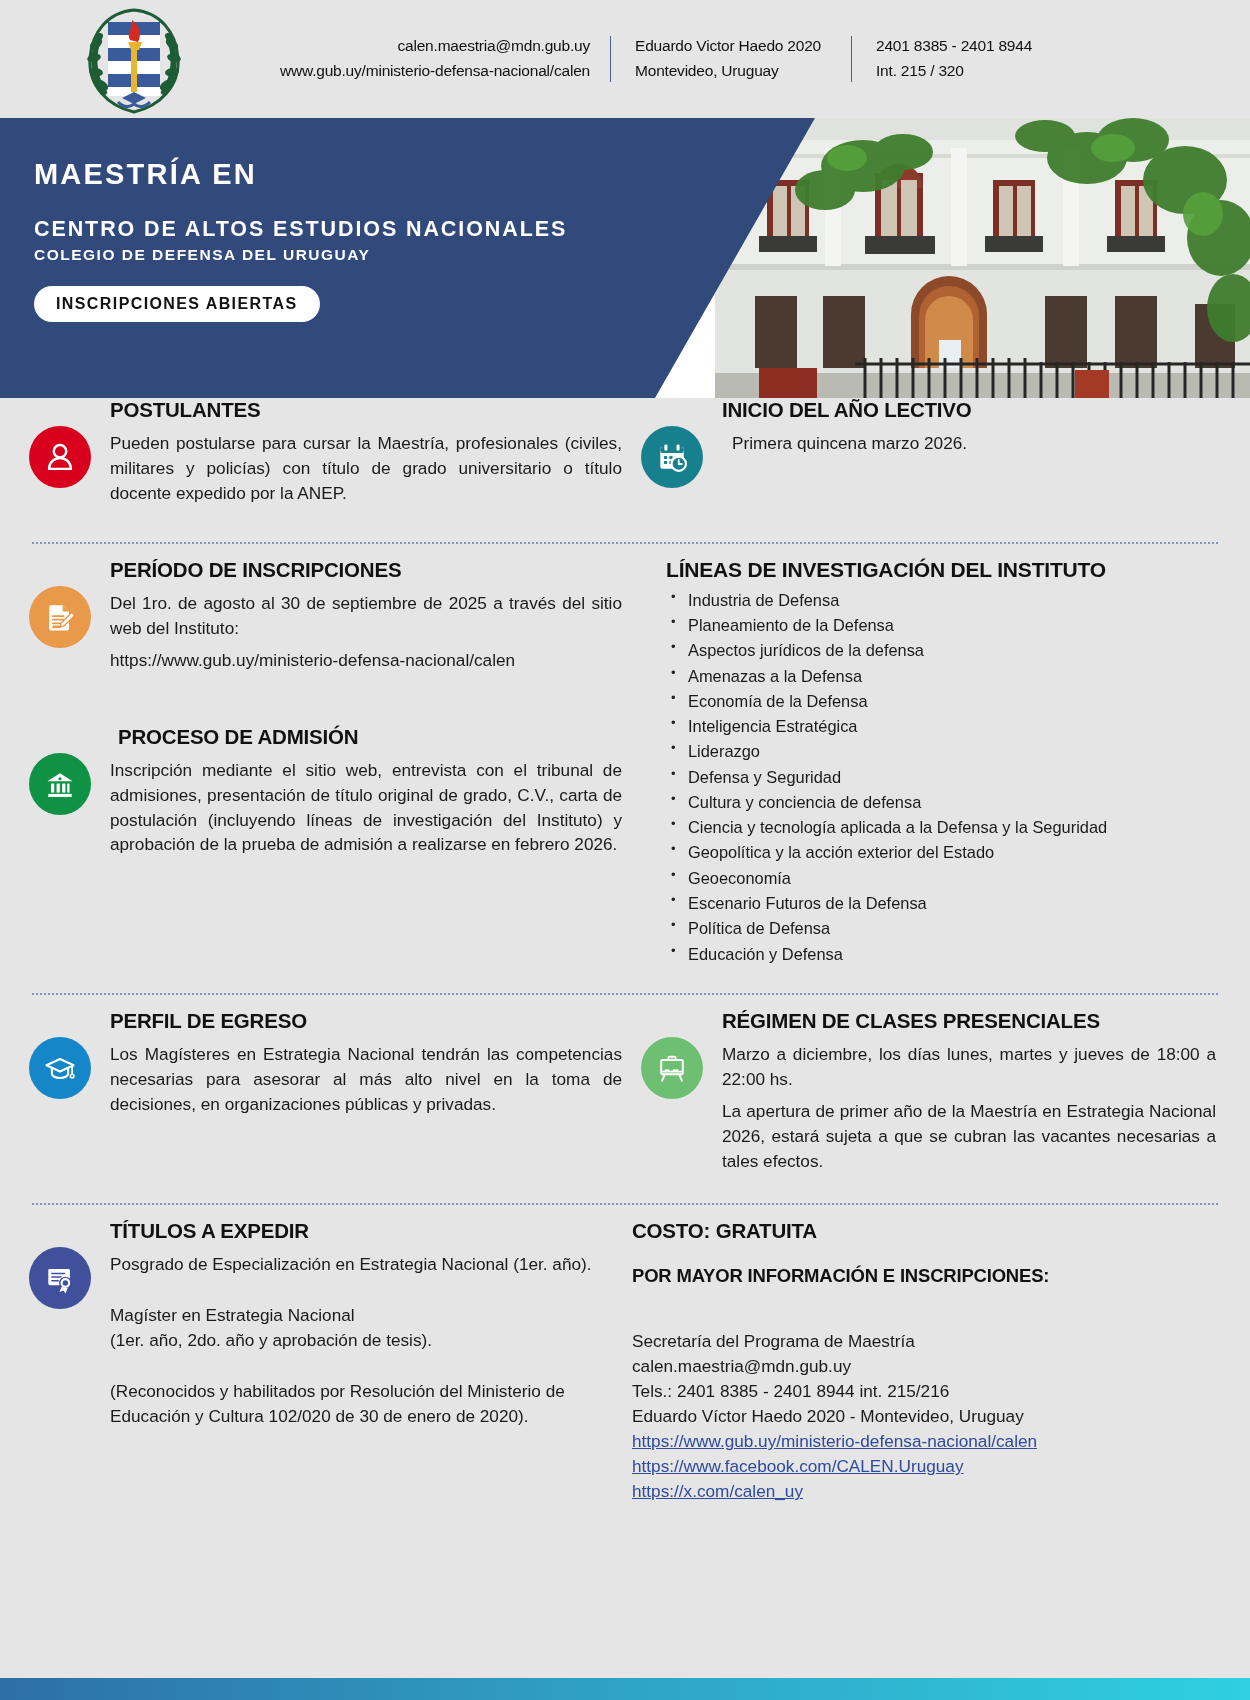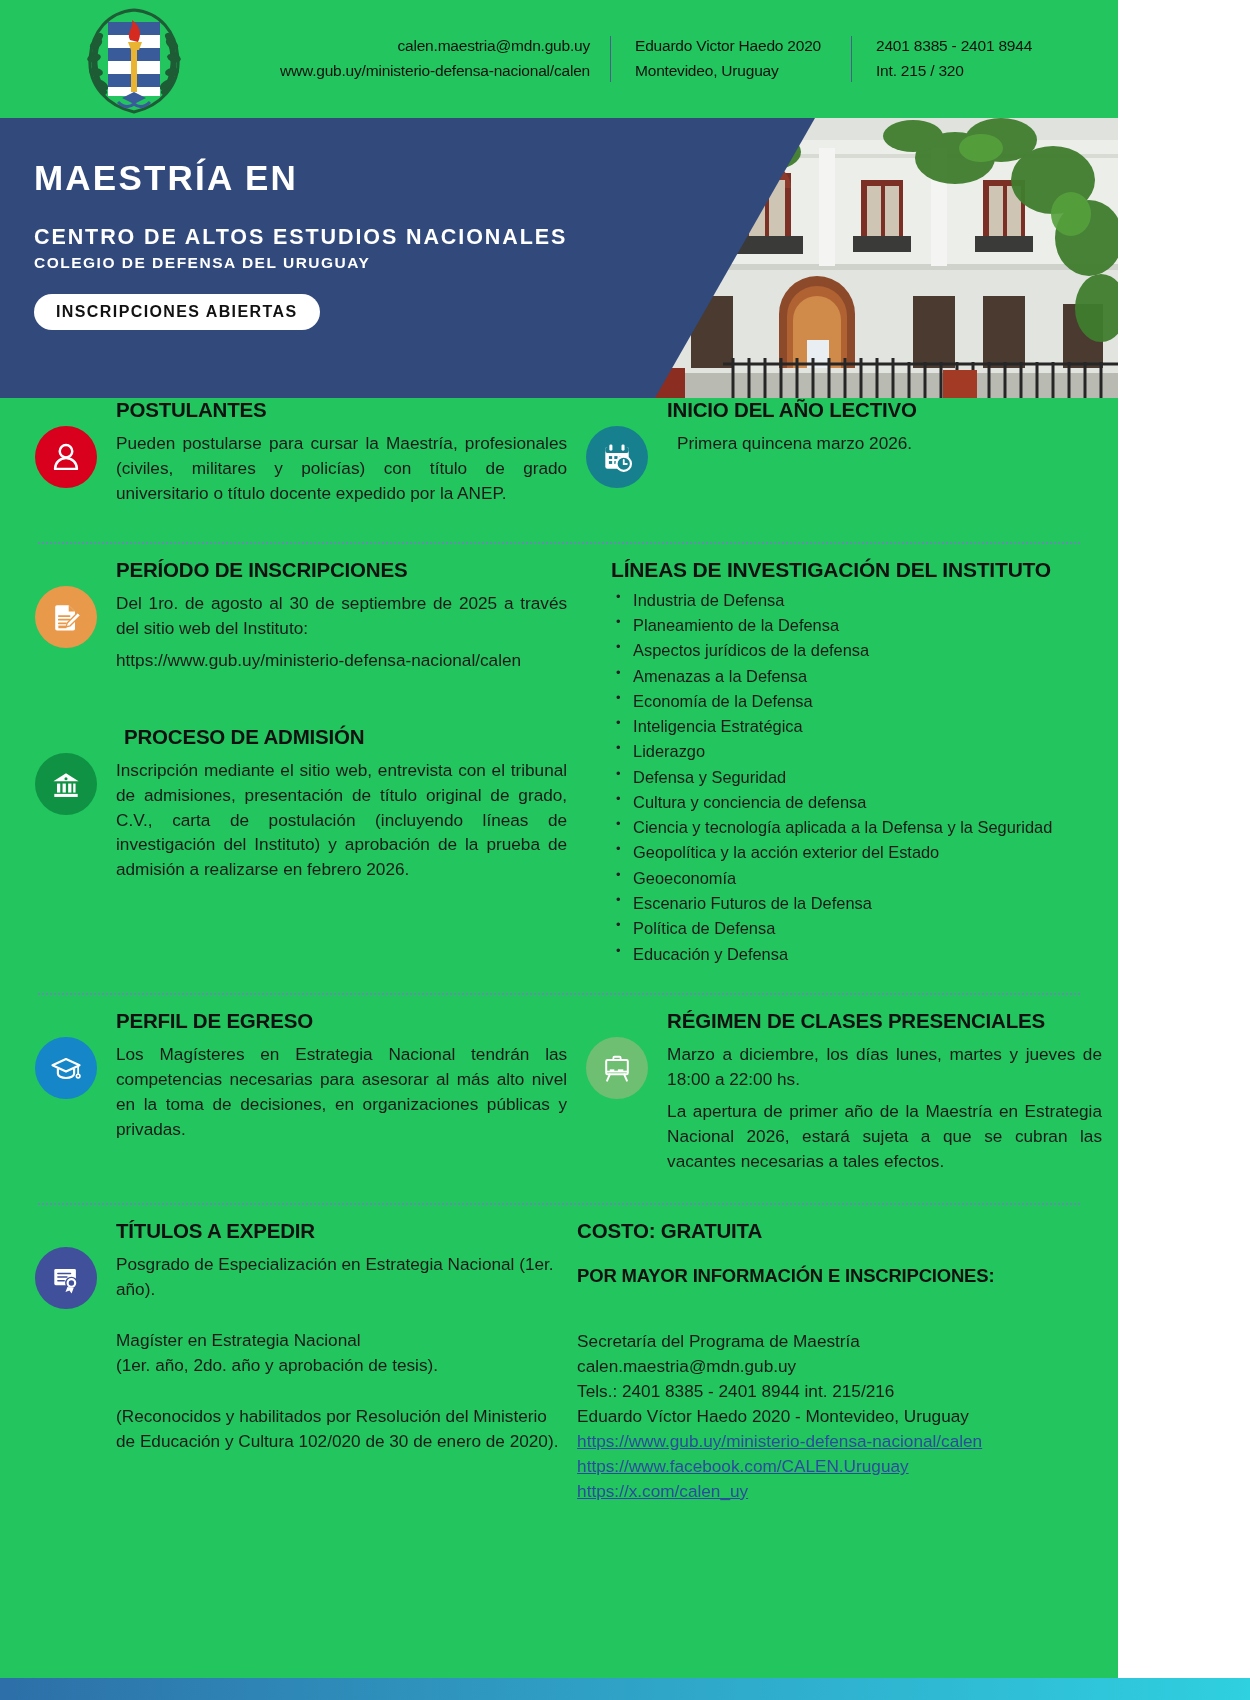--- a/index.html
+++ b/index.html
@@ -3,21 +3,21 @@
 <meta charset="utf-8">
 <style>
   * { box-sizing: border-box; margin: 0; padding: 0; }
   html, body {
     width: 1250px; height: 1700px;
     background: #ffffff;
     font-family: "Liberation Sans", sans-serif;
     color: #1a1a1a;
     overflow: hidden;
   }
-  .page { position: relative; width: 1118px; height: 1700px; background:#22c55e; }
+  .page { position: relative; width: 1250px; height: 1700px; background:#e5e5e5; }
 
   
   .header { position: relative; height: 118px; display: flex; align-items: center; }
   .crest { position: absolute; left: 78px; top: 6px; width: 112px; height: 110px; }
   .hdr-cols { position: absolute; left: 245px; top: 34px; display: flex; align-items: flex-start; }
   .hdr-col { font-size: 15.5px; line-height: 1.6; color: #111; letter-spacing: -0.2px; }
   .hdr-col.c1 { text-align: right; width: 365px; padding-right: 20px; }
   .hdr-col.c2 { width: 240px; padding-left: 24px; }
   .hdr-col.c3 { width: 210px; padding-left: 24px; }
   .hdr-div { width: 1px; background: #4a5f8a; align-self: stretch; margin: 2px 0; }
@@ -30,31 +30,31 @@
       linear-gradient(#6c8bb0 0 0) 0 0/100% 100%;
     overflow:hidden;
   }
   .banner-blue {
     position: absolute; left: 0; top: 0; width: 100%; height: 280px;
     background: #32497c;
     clip-path: polygon(0 0, 815px 0, 655px 280px, 0 280px);
     z-index: 3;
   }
   .banner-txt { position: absolute; left: 34px; top: 38px; z-index: 4; color: #fff; }
-  .b-title { font-size: 35px; font-weight: 700; letter-spacing: 2.2px; line-height: 1.25; }
+  .b-title { font-size: 29px; font-weight: 700; letter-spacing: 2.2px; line-height: 1.25; }
   .b-sub1 { font-size: 21.5px; font-weight: 700; letter-spacing: 1.9px; margin-top: 25px; }
   .b-sub2 { font-size: 15.5px; font-weight: 700; letter-spacing: 1.5px; margin-top: 4px; }
   .b-badge {
     display: inline-block; margin-top: 22px; background: #fff; color: #111;
     font-size: 16px; font-weight: 700; letter-spacing: 1.4px;
     padding: 9px 22px; border-radius: 22px;
   }
 
   
-  .content { position: relative; padding: 0 16px; }
+  .content { position: relative; padding: 0 10px; }
   .row { position: relative; display: flex; }
   .col { position: relative; }
   .col.left  { width: 612px; padding-left: 0px; }
   .col.right { width: 594px; }
 
   .block { display: flex; align-items: flex-start; }
   .ico-wrap { width: 100px; flex: 0 0 100px; display: flex; justify-content: center; padding-top: 28px; }
   .icon {
     width: 62px; height: 62px; border-radius: 50%;
     display: flex; align-items: center; justify-content: center;

